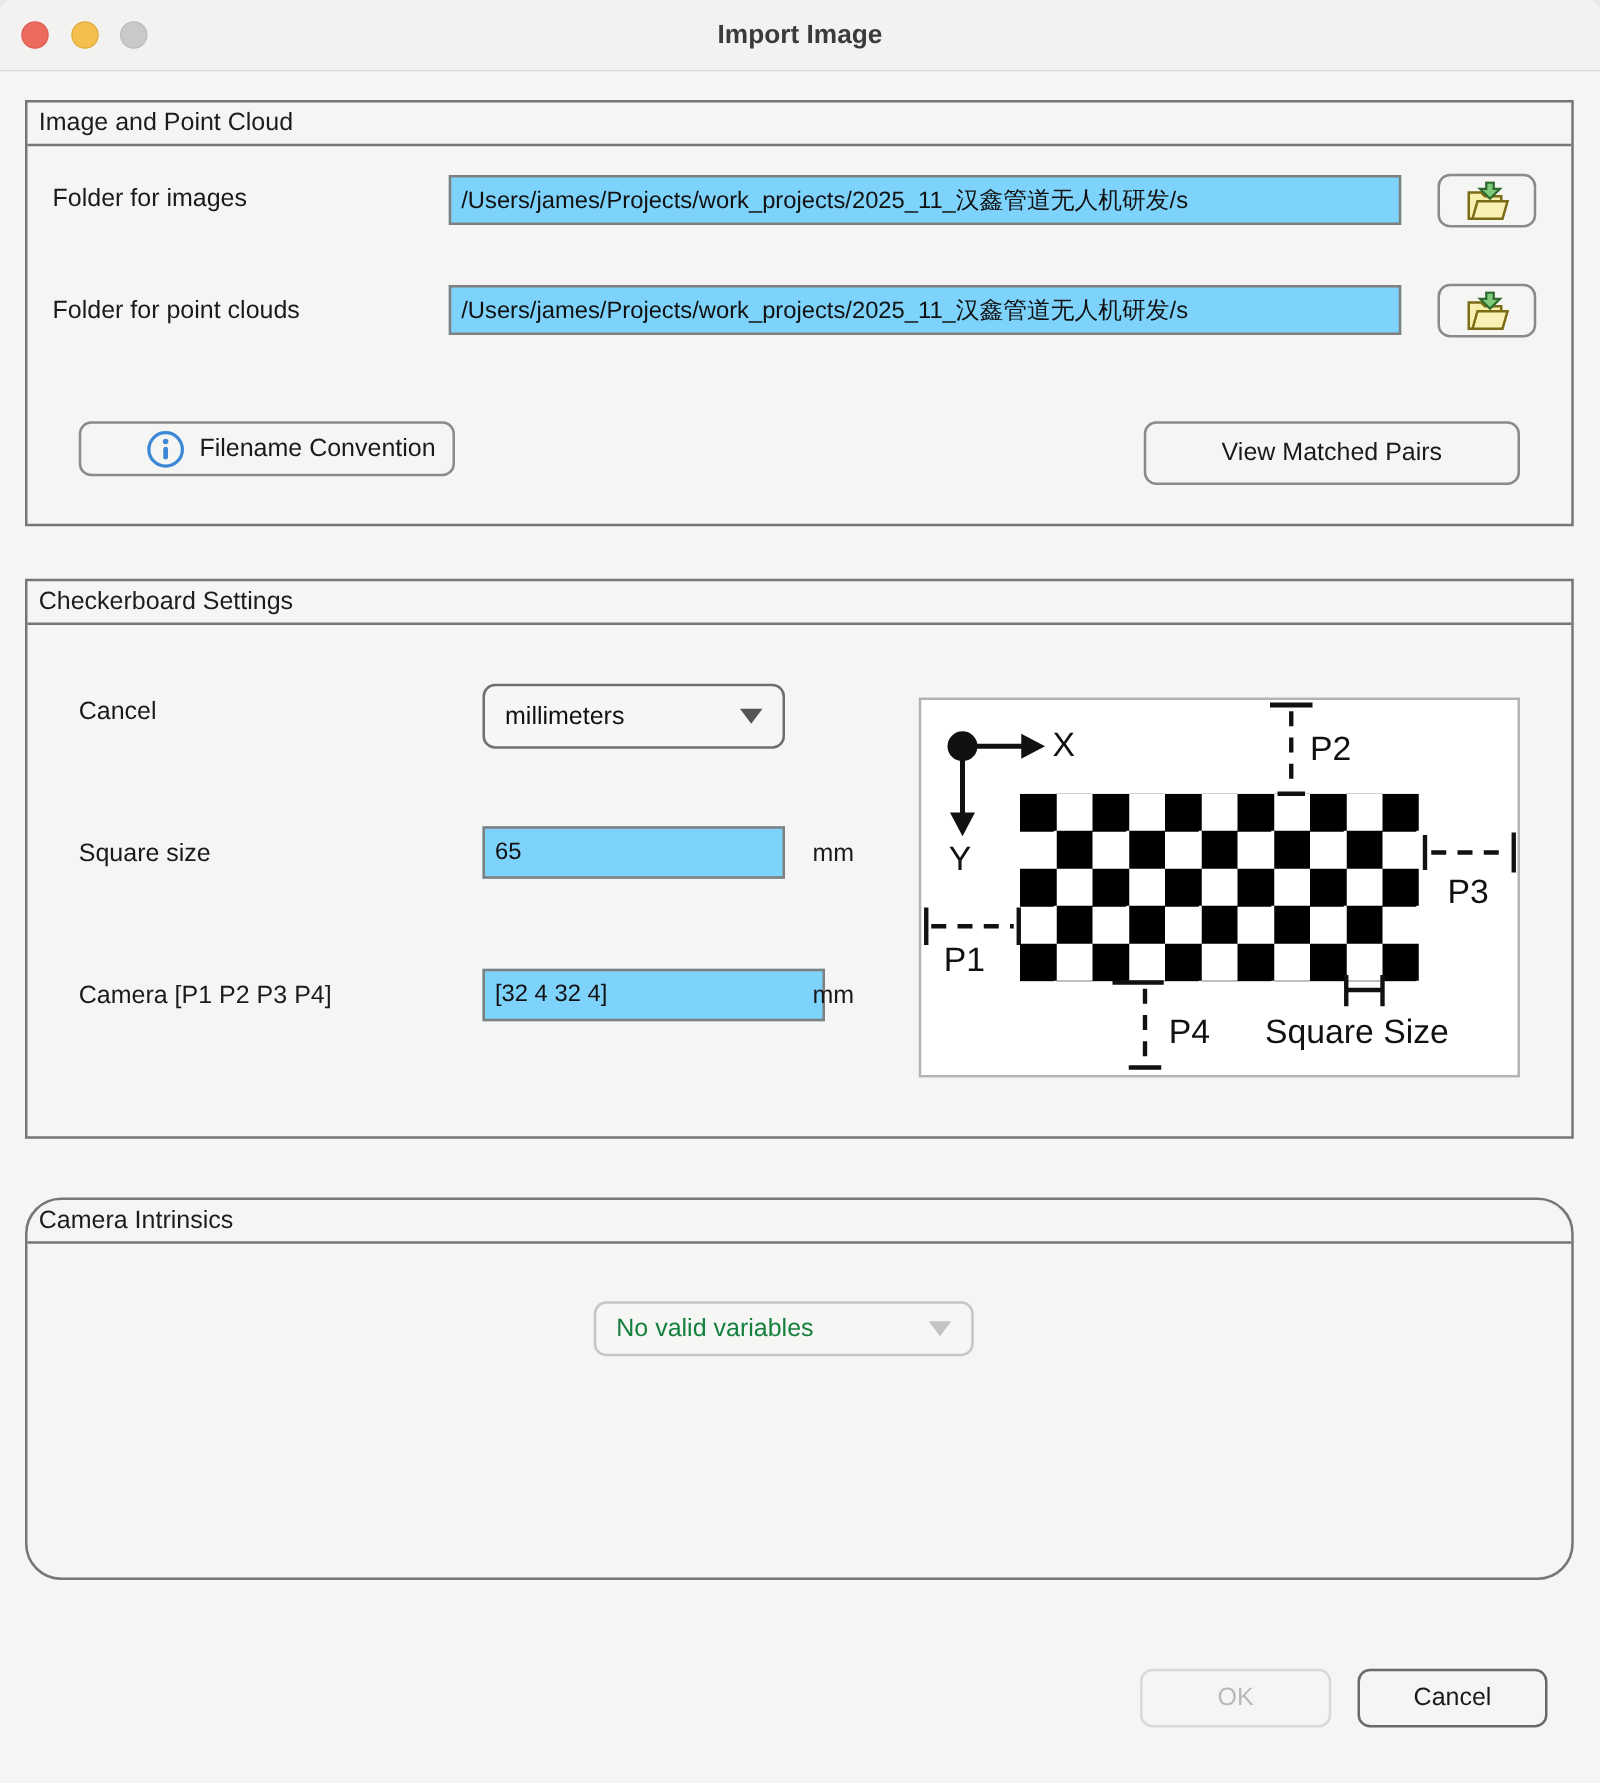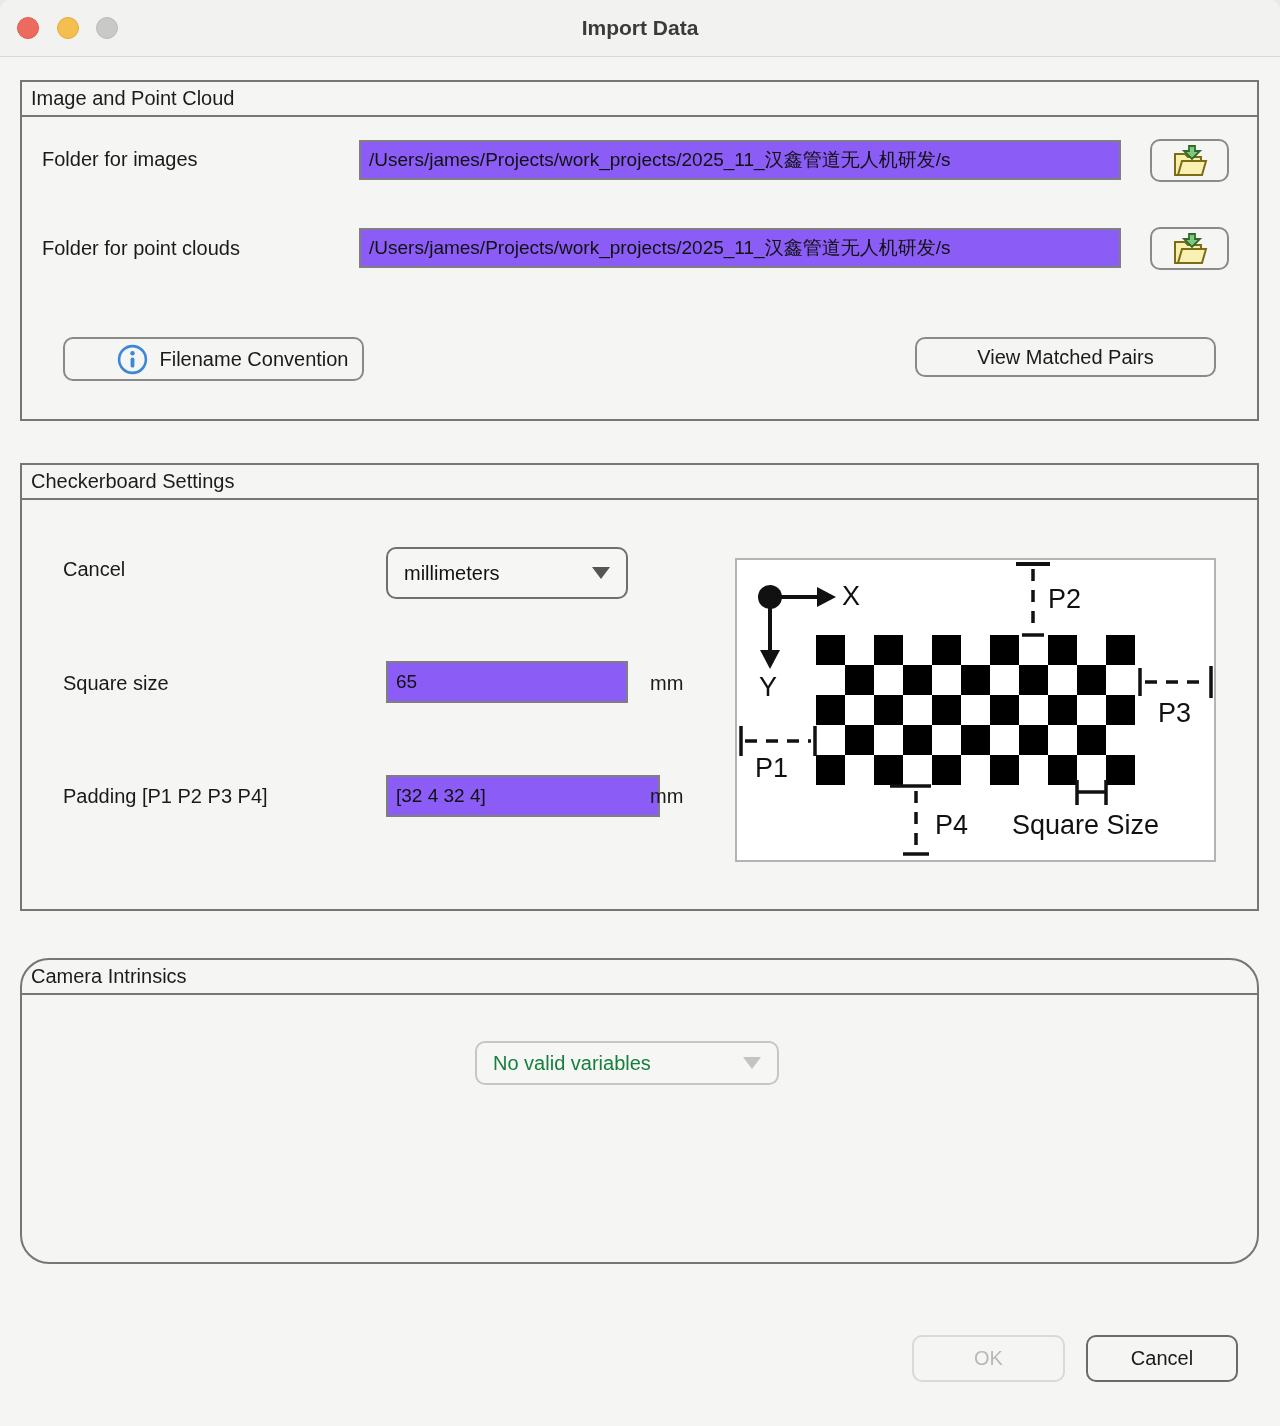--- a/index.html
+++ b/index.html
@@ -12,21 +12,21 @@
          font-weight:bold;font-size:21px;color:#3b3b3b;}
   .dot{position:absolute;top:17px;width:22px;height:22px;border-radius:50%;}
   .dot.red{left:17px;background:#ed6a5f;border:1px solid #dd5c50;box-sizing:border-box;}
   .dot.yellow{left:57px;background:#f5bf4f;border:1px solid #e2ab3b;box-sizing:border-box;}
   .dot.gray{left:96px;background:#c9c9c8;border:1px solid #bcbcbb;box-sizing:border-box;}
   
   .gbox{position:absolute;left:20px;width:1239px;border:2px solid #767675;box-sizing:border-box;}
   .gbox-head{height:33px;line-height:33px;padding-left:9px;font-size:20px;color:#1c1c1c;
              border-bottom:2px solid #767675;}
   .lbl{position:absolute;font-size:20px;color:#1a1a1a;white-space:nowrap;}
-  .tfield{position:absolute;background:#8b5cf6;border:2px solid #7f7f7e;font-size:19px;
+  .tfield{position:absolute;background:#7dd3fc;border:2px solid #7f7f7e;font-size:19px;
           padding:0 8px;color:#111;font-family:"Liberation Sans",sans-serif;box-sizing:border-box;}
   .btn{position:absolute;background:#f5f5f4;border:2px solid #8a8a89;border-radius:10px;
        font-size:20px;color:#1a1a1a;display:flex;align-items:center;justify-content:center;
        gap:12px;box-sizing:border-box;font-family:"Liberation Sans",sans-serif;padding:0;}
   .dd{position:absolute;background:#f6f6f5;border:2px solid #6f6f6e;border-radius:10px;
       display:flex;align-items:center;justify-content:space-between;padding:0 16px;
       font-size:20px;color:#111;box-sizing:border-box;}
   .dd .tri{width:0;height:0;border-left:9px solid transparent;border-right:9px solid transparent;
            border-top:12px solid #555;}
   .dd.strong{border-color:#4e4e4d;}
@@ -44,21 +44,21 @@
 </style>
 </head>
 <body>
 
 <div class="win">
 
   <div class="titlebar">
     <div class="dot red"></div>
     <div class="dot yellow"></div>
     <div class="dot gray"></div>
-    <div class="title">Import Data</div>
+    <div class="title">Import Image</div>
   </div>
 
   <div class="gbox" style="top:80px;height:341px;">
     <div class="gbox-head">Image and Point Cloud</div>
 
     <div class="lbl" style="left:20px;top:66px;">Folder for images</div>
     <input class="tfield" style="left: 337px; top: 58px; width: 762px; height: 40px;" value="/Users/james/Projects/work_projects/2025_11_汉鑫管道无人机研发/s">
     <button class="btn" style="left:1128px;top:57px;width:79px;height:43px;">
       <span style="display:flex;">
         <svg width="40" height="32" viewBox="0 0 40 32">
@@ -85,39 +85,39 @@
       <span style="display:flex;">
         <svg width="31" height="31" viewBox="0 0 31 31">
           <circle cx="15.5" cy="15.5" r="13.4" fill="none" stroke="#3c87d6" stroke-width="2.6"></circle>
           <circle cx="15.5" cy="9.2" r="2.2" fill="#3c87d6"></circle>
           <rect x="13.6" y="13.4" width="3.8" height="10.2" rx="1.9" fill="#3c87d6"></rect>
         </svg>
       </span>
       <span>Filename Convention</span>
     </button>
 
-    <button class="btn" style="left:893px;top:255px;width:301px;height:40px;">
+    <button class="btn" style="left:893px;top:255px;width:301px;height:51px;">
       <span>View Matched Pairs</span>
     </button>
   </div>
 
   <div class="gbox" style="top:463px;height:448px;">
     <div class="gbox-head">Checkerboard Settings</div>
 
     <div class="lbl" style="left:41px;top:93px;">Cancel</div>
     <div class="dd" style="left:364px;top:82px;width:242px;height:52px;">
       <span>millimeters</span>
       <span class="tri"></span>
     </div>
 
     <div class="lbl" style="left:41px;top:207px;">Square size</div>
     <input class="tfield" style="left: 364px; top: 196px; width: 242px; height: 42px;" value="65">
     <div class="lbl" style="left:628px;top:207px;">mm</div>
 
-    <div class="lbl" style="left:41px;top:320px;">Padding [P1 P2 P3 P4]</div>
+    <div class="lbl" style="left:41px;top:320px;">Camera [P1 P2 P3 P4]</div>
     <input class="tfield" style="left: 364px; top: 310px; width: 274px; height: 42px;" value="[32 4 32 4]">
     <div class="lbl" style="left:628px;top:320px;">mm</div>
 
     <div class="panel" style="left:713px;top:93px;width:481px;height:304px;">
       <div class="checker"></div>
       <svg class="overlay" width="477" height="300" viewBox="0 0 477 300">
 
         <circle cx="33" cy="37" r="12" fill="#111"></circle>
         <line x1="33" y1="37" x2="82" y2="37" stroke="#111" stroke-width="4"></line>
         <polygon points="80,27 99,37 80,47" fill="#111"></polygon>

